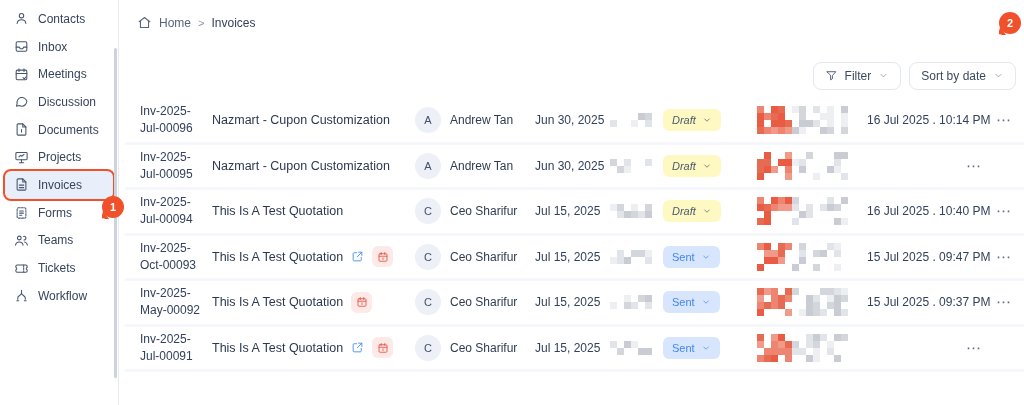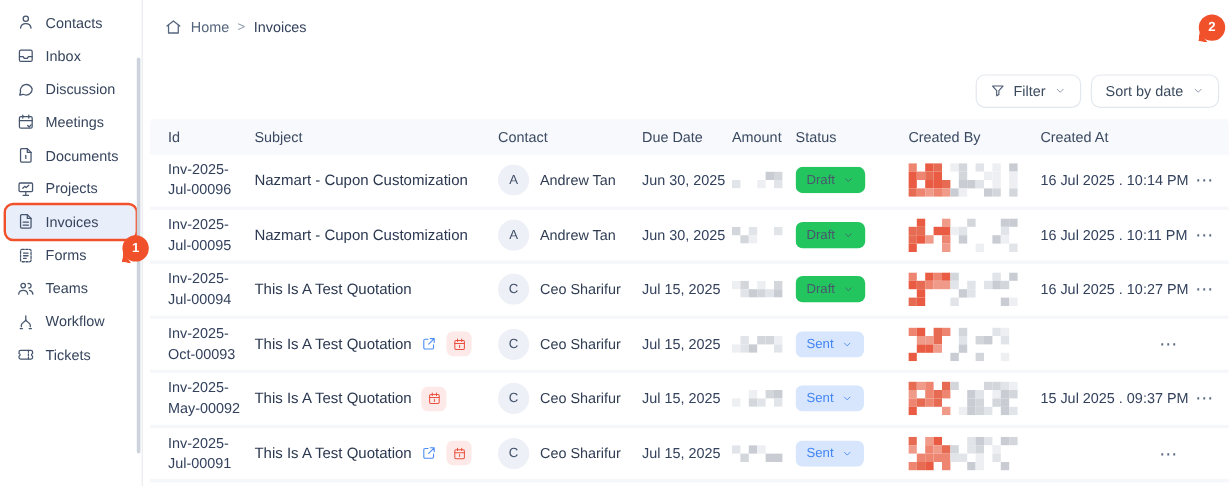--- a/index.html
+++ b/index.html
@@ -64,21 +64,21 @@
   .cell{overflow:hidden;white-space:nowrap;}
   .cell-id{font-weight:500;color:#33415c;line-height:1.4;font-size:12px;}
   .cell-subject{display:flex;align-items:center;gap:8px;color:#2b3850;font-size:12.5px;}
   .ext-ic{width:13px;height:13px;color:#4c8df6;flex:0 0 13px;}
   .ext-ic svg{width:13px;height:13px;}
   .cal-chip{width:21px;height:21px;border-radius:6px;background:#fde9e7;display:flex;align-items:center;justify-content:center;color:#e8503f;flex:0 0 21px;}
   .cal-chip svg{width:12px;height:12px;}
   .cell-contact{display:flex;align-items:center;gap:9px;color:#2f3c52;}
   .avatar{width:26px;height:26px;border-radius:50%;background:#edf0f6;color:#42506a;display:flex;align-items:center;justify-content:center;font-size:11px;flex:0 0 26px;}
   .status-badge{display:inline-flex;align-items:center;gap:6px;height:22px;padding:0 9px;border-radius:6px;font-size:11px;cursor:pointer;}
-  .status-draft{background:#22c55e;color:#4a586e;}
+  .status-draft{background:#fef9c3;color:#4a586e;font-style:italic;}
   .status-sent{background:#d8e6fd;color:#4285f4;}
   .status-badge .chev{color:inherit;width:10px;height:10px;}
   .status-badge .chev svg{width:10px;height:10px;}
   .cell-actions{justify-self:end;padding-right:12px;color:#5b6b82;font-size:15px;letter-spacing:1px;cursor:pointer;}
 
   
   .mosaic{display:grid;grid-auto-flow:row;}
   .mosaic span{width:7px;height:7px;display:block;}
   .mosaic-amount{grid-template-columns:repeat(6,7px);}
   .mosaic-created{grid-template-columns:repeat(13,7px);}
@@ -102,33 +102,33 @@
           <svg viewBox="0 0 24 24">
             <rect x="3.5" y="4.5" width="17" height="15" rx="2"></rect>
             <path d="M3.5 13h5l1.5 2.5h4L15.5 13h5"></path>
           </svg>
         </span>
         <span class="slabel">Inbox</span>
       </div>
       <div class="side-item">
         <span class="sicon">
           <svg viewBox="0 0 24 24">
-            <path d="M20.5 11.5a8.1 8.1 0 0 1-8.2 8 8.6 8.6 0 0 1-4-1L4 19.5l1-4a8 8 0 1 1 15.5-4z"></path>
-          </svg>
-        </span>
-        <span class="slabel">Discussion</span>
-      </div>
-      <div class="side-item">
-        <span class="sicon">
-          <svg viewBox="0 0 24 24">
             <rect x="3.5" y="5" width="17" height="15.5" rx="2"></rect>
             <path d="M8 3v4M16 3v4M3.5 10.5h17M14.5 17l2 2 2.5-3"></path>
           </svg>
         </span>
         <span class="slabel">Meetings</span>
+      </div>
+      <div class="side-item">
+        <span class="sicon">
+          <svg viewBox="0 0 24 24">
+            <path d="M20.5 11.5a8.1 8.1 0 0 1-8.2 8 8.6 8.6 0 0 1-4-1L4 19.5l1-4a8 8 0 1 1 15.5-4z"></path>
+          </svg>
+        </span>
+        <span class="slabel">Discussion</span>
       </div>
       <div class="side-item">
         <span class="sicon">
           <svg viewBox="0 0 24 24">
             <path d="M14 3H6.5A1.5 1.5 0 0 0 5 4.5v15A1.5 1.5 0 0 0 6.5 21h11a1.5 1.5 0 0 0 1.5-1.5V8z"></path>
             <path d="M14 3v5h5M12 12v4"></path>
           </svg>
         </span>
         <span class="slabel">Documents</span>
       </div>
@@ -165,33 +165,33 @@
             <circle cx="8.5" cy="8" r="3"></circle>
             <path d="M2.5 19.5c.4-3.2 2.8-5 6-5s5.6 1.8 6 5"></path>
             <path d="M15 5.4a3 3 0 1 1 1 5.8M17 14.4c2.5.5 4.1 2.3 4.5 4.9"></path>
           </svg>
         </span>
         <span class="slabel">Teams</span>
       </div>
       <div class="side-item">
         <span class="sicon">
           <svg viewBox="0 0 24 24">
-            <path d="M12 3.5v4.5M12 8c0 4.5-6 3.5-6 8v2M12 8c0 4.5 6 3.5 6 8v2M4.5 20.5h3M16.5 20.5h3"></path>
-          </svg>
-        </span>
-        <span class="slabel">Workflow</span>
-      </div>
-      <div class="side-item">
-        <span class="sicon">
-          <svg viewBox="0 0 24 24">
             <path d="M3 8.5a2 2 0 0 1 2-2h14a2 2 0 0 1 2 2v2a1.8 1.8 0 0 0 0 3.5v2a2 2 0 0 1-2 2H5a2 2 0 0 1-2-2v-2a1.8 1.8 0 0 0 0-3.5z"></path>
             <path d="M15.5 6.5v11" stroke-dasharray="2.5 2"></path>
           </svg>
         </span>
         <span class="slabel">Tickets</span>
+      </div>
+      <div class="side-item">
+        <span class="sicon">
+          <svg viewBox="0 0 24 24">
+            <path d="M12 3.5v4.5M12 8c0 4.5-6 3.5-6 8v2M12 8c0 4.5 6 3.5 6 8v2M4.5 20.5h3M16.5 20.5h3"></path>
+          </svg>
+        </span>
+        <span class="slabel">Workflow</span>
       </div>
     </nav>
   <div class="side-scroll"></div>
 </aside>
 
 <main class="main">
 
   <div class="breadcrumb">
     <span class="bicon">
         <svg viewBox="0 0 24 24">
@@ -224,31 +224,20 @@
       <span>Sort by date</span>
       <span class="chev">
           <svg viewBox="0 0 24 24">
             <path d="M6.5 9.5L12 15l5.5-5.5"></path>
           </svg>
         </span>
     </button>
   </div>
 
   <div class="table">
-    <div class="thead" id="table-head">
-        <div class="cell">Id</div>
-        <div class="cell">Subject</div>
-        <div class="cell">Contact</div>
-        <div class="cell">Due Date</div>
-        <div class="cell">Amount</div>
-        <div class="cell">Status</div>
-        <div class="cell">Created By</div>
-        <div class="cell">Created At</div>
-        <div></div>
-      </div>
     <div id="table-rows">
         <div class="trow">
           <div class="cell cell-id">
             <div>Inv-2025-</div>
             <div>Jul-00096</div>
           </div>
           <div class="cell cell-subject">
             <span>Nazmart - Cupon Customization</span>
           </div>
           <div class="cell cell-contact">
@@ -425,21 +414,20 @@
               <span style="background: transparent;"></span>
               <span style="background: transparent;"></span>
               <span style="background: transparent;"></span>
               <span style="background: rgb(237, 239, 242);"></span>
               <span style="background: transparent;"></span>
               <span style="background: transparent;"></span>
               <span style="background: transparent;"></span>
               <span style="background: rgb(225, 228, 232);"></span>
             </div>
           </div>
-          <div class="cell">16 Jul 2025 . 10:11 PM</div>
           <div class="cell-actions">⋯</div>
         </div>
         <div class="trow">
           <div class="cell cell-id">
             <div>Inv-2025-</div>
             <div>Jul-00094</div>
           </div>
           <div class="cell cell-subject">
             <span>This Is A Test Quotation</span>
           </div>
@@ -521,21 +509,21 @@
               <span style="background: rgb(225, 228, 232);"></span>
               <span style="background: transparent;"></span>
               <span style="background: transparent;"></span>
               <span style="background: transparent;"></span>
               <span style="background: transparent;"></span>
               <span style="background: transparent;"></span>
               <span style="background: rgb(201, 205, 211);"></span>
               <span style="background: rgb(237, 239, 242);"></span>
             </div>
           </div>
-          <div class="cell">16 Jul 2025 . 10:27 PM</div>
+          <div class="cell">16 Jul 2025 . 10:40 PM</div>
           <div class="cell-actions">⋯</div>
         </div>
         <div class="trow">
           <div class="cell cell-id">
             <div>Inv-2025-</div>
             <div>Oct-00093</div>
           </div>
           <div class="cell cell-subject">
             <span>This Is A Test Quotation</span>
             <span class="ext-ic">
@@ -629,20 +617,21 @@
               <span style="background: rgb(201, 205, 211);"></span>
               <span style="background: transparent;"></span>
               <span style="background: transparent;"></span>
               <span style="background: rgb(211, 215, 220);"></span>
               <span style="background: transparent;"></span>
               <span style="background: transparent;"></span>
               <span style="background: rgb(237, 239, 242);"></span>
               <span style="background: transparent;"></span>
             </div>
           </div>
+          <div class="cell">15 Jul 2025 . 09:47 PM</div>
           <div class="cell-actions">⋯</div>
         </div>
         <div class="trow">
           <div class="cell cell-id">
             <div>Inv-2025-</div>
             <div>May-00092</div>
           </div>
           <div class="cell cell-subject">
             <span>This Is A Test Quotation</span>
             <span class="cal-chip">

